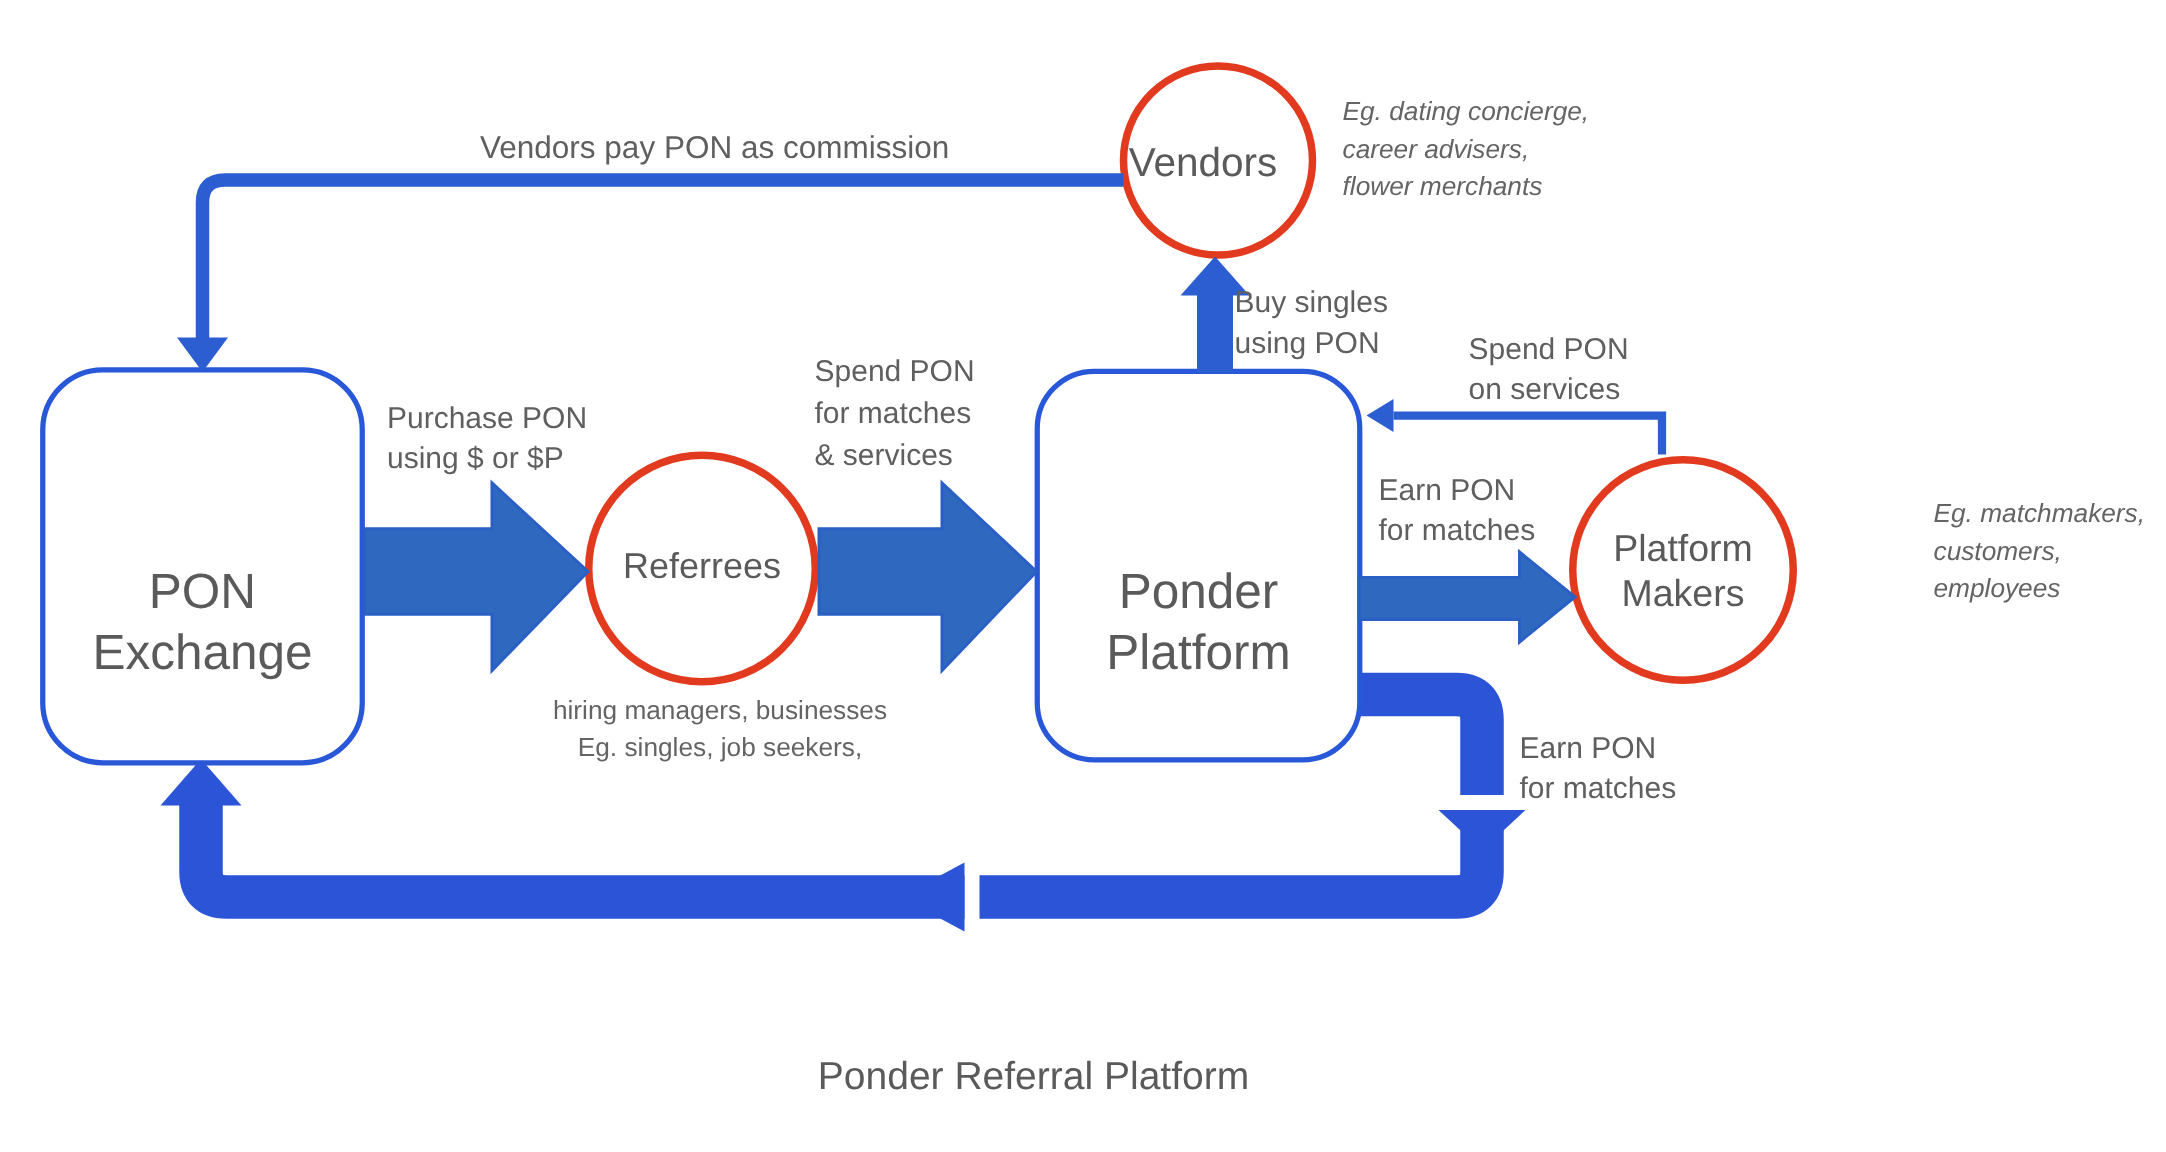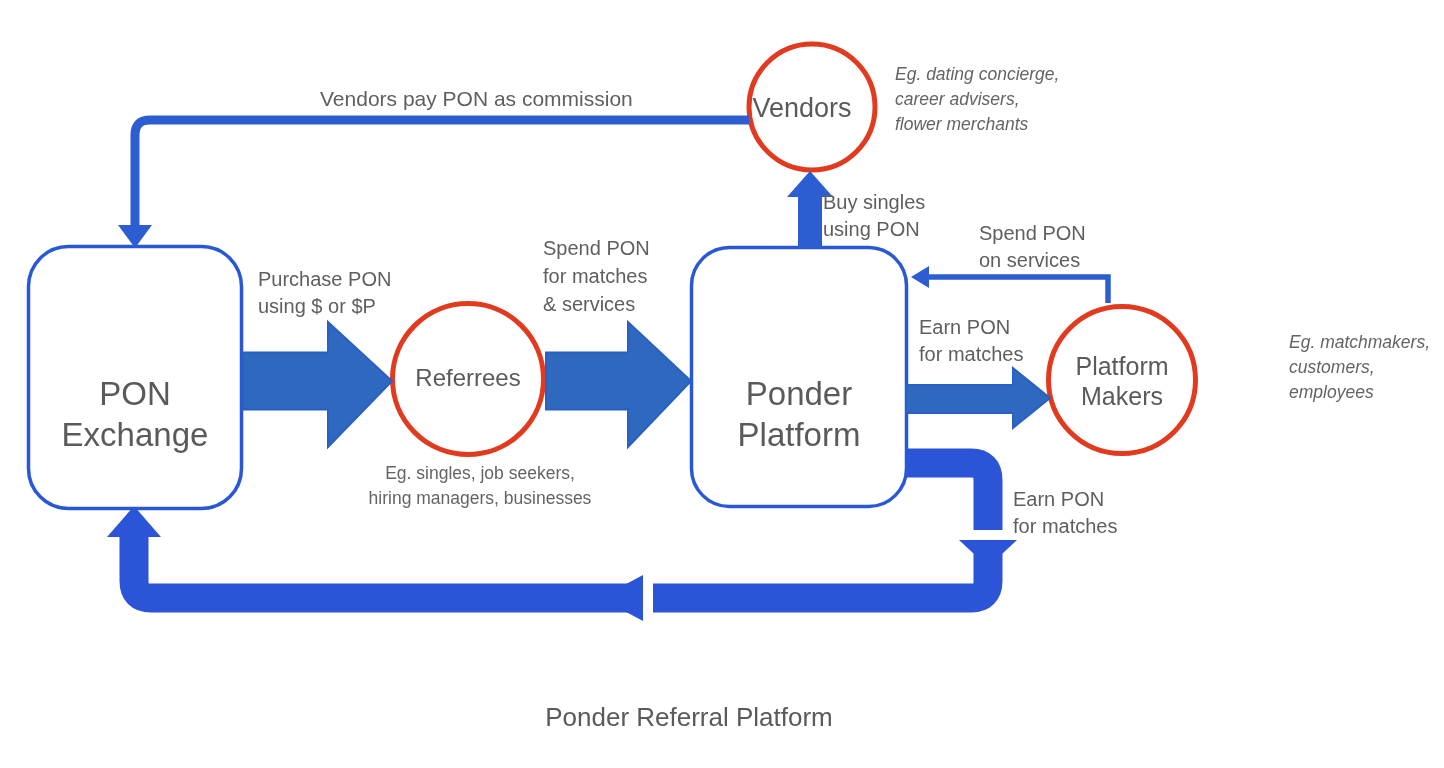--- a/index.html
+++ b/index.html
@@ -111,22 +111,22 @@
     <div>for matches</div>
   </div>
 
   <div class="label annotation" style="left:895px;top:62px;font-style:italic;">
     <div>Eg. dating concierge,</div>
     <div>career advisers,</div>
     <div>flower merchants</div>
   </div>
 
   <div class="label annotation" style="left:335px;top:461px;width:290px;text-align:center;">
+    <div>hiring managers, businesses</div>
     <div>Eg. singles, job seekers,</div>
-    <div>hiring managers, businesses</div>
   </div>
 
   <div class="label annotation" style="left:1289px;top:330px;font-style:italic;">
     <div>Eg. matchmakers,</div>
     <div>customers,</div>
     <div>employees</div>
   </div>
 
   <div class="label caption" style="left:489px;top:702px;width:400px;">Ponder Referral Platform</div>
 

